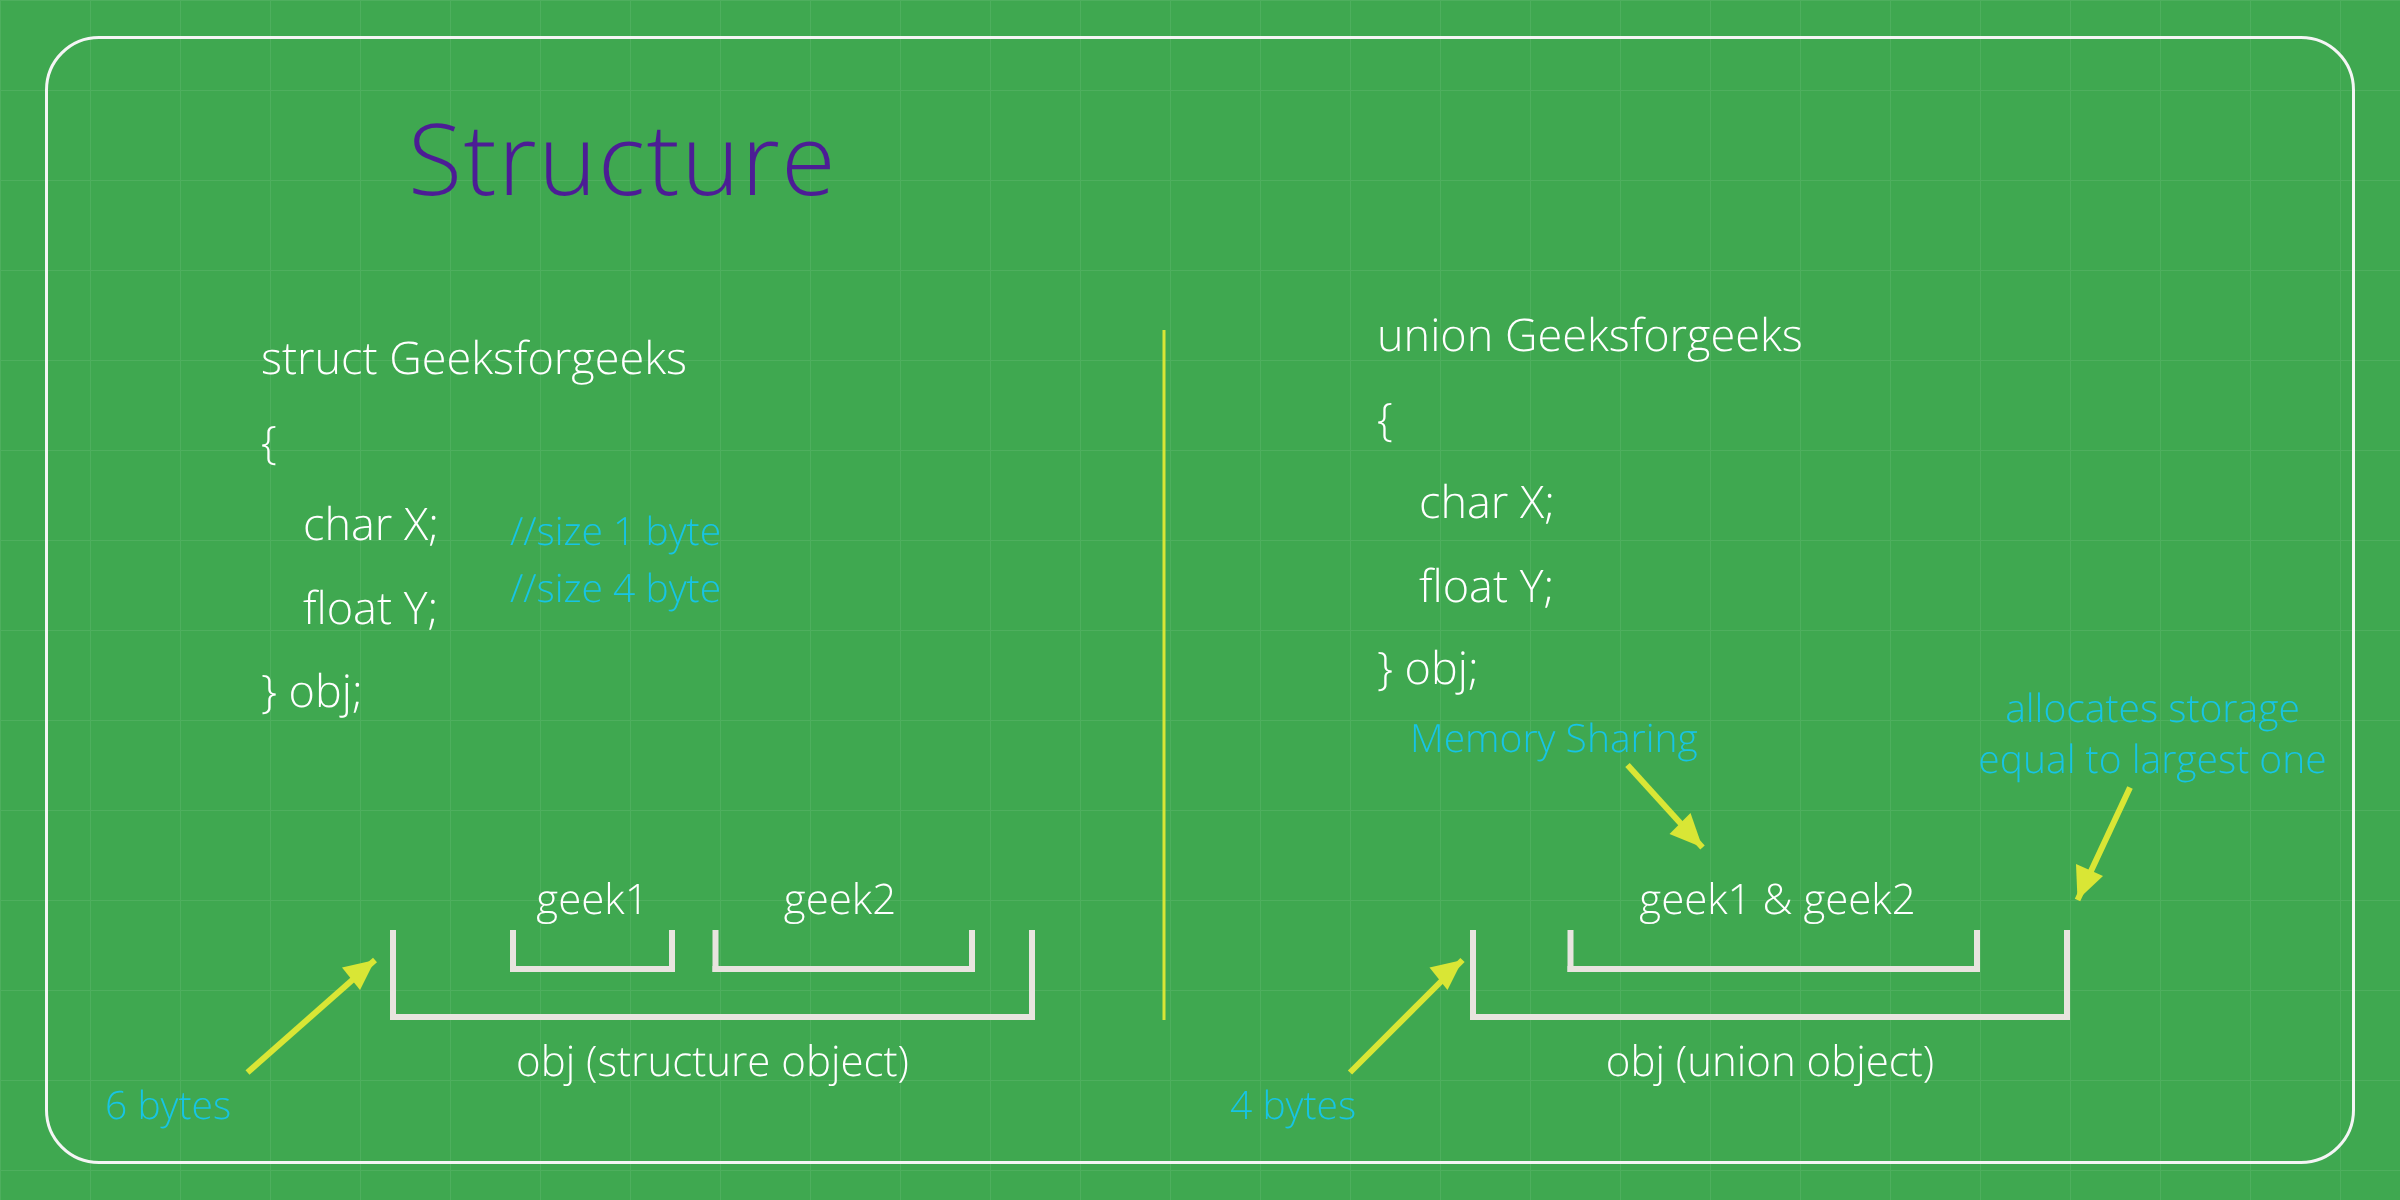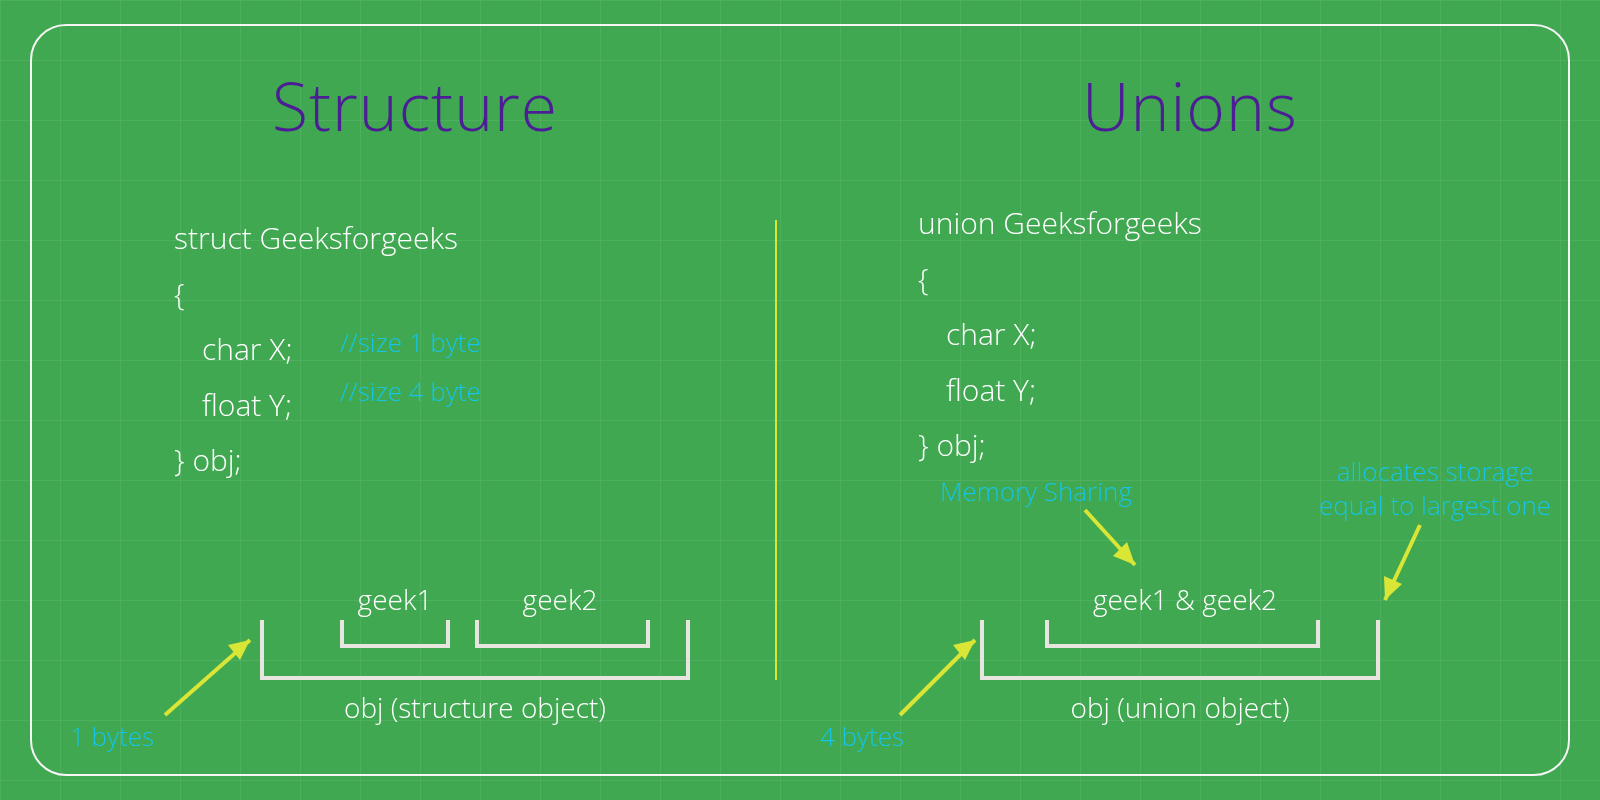--- a/index.html
+++ b/index.html
@@ -105,41 +105,40 @@
   <div class="title" style="left:260px; top:60px;">Structure</div>
 
   <div class="code" style="left:130px; top:210px;margin-left:44px;">
     <span>struct Geeksforgeeks</span><br>
     <span>{</span><br>
     <span class="indent">char X;</span><br>
     <span class="indent">float Y;</span><br>
     <span>} obj;</span>
   </div>
 
-  <div class="comment" style="left:340px; top:324px;text-align:center;">//size 1 byte</div>
+  <div class="comment" style="left:340px; top:335px;text-align:center;">//size 1 byte</div>
   <div class="comment" style="left:340px; top:373px;text-align:center;">//size 4 byte</div>
 
   <div class="bracket-outer" style="left:260px; width:430px; top:620px;"></div>
   <div class="bracket-inner" style="left:340px; width:110px; top:620px;"></div>
   <div class="bracket-inner" style="left:475px; width:175px; top:620px;"></div>
 
   <div class="label" style="left:350px; top:580px; width:90px;">geek1</div>
   <div class="label" style="left:510px; top:580px; width:100px;">geek2</div>
   <div class="label" style="left:260px; top:688px; width:430px;">obj (structure object)</div>
 
-  <div class="note" style="left:70px; top:720px;">1 bytes</div>
+  <div class="note" style="left:70px; top:720px;">6 bytes</div>
 
   <svg class="arrow" style="left:150px; top:620px;" width="130" height="110">
     <line x1="15" y1="95" x2="100" y2="20"></line>
     <polygon points="100,20 78,25 90,40"></polygon>
   </svg>
 
   <div class="divider"></div>
 
-  <div class="title" style="left:1070px; top:60px;">Unions</div>
 
   <div class="code" style="left:870px; top:195px;margin-left:48px;">
     <span>union Geeksforgeeks</span><br>
     <span>{</span><br>
     <span class="indent">char X;</span><br>
     <span class="indent">float Y;</span><br>
     <span>} obj;</span>
   </div>
 
   <div class="bracket-outer" style="left:980px; width:400px; top:620px;"></div>

